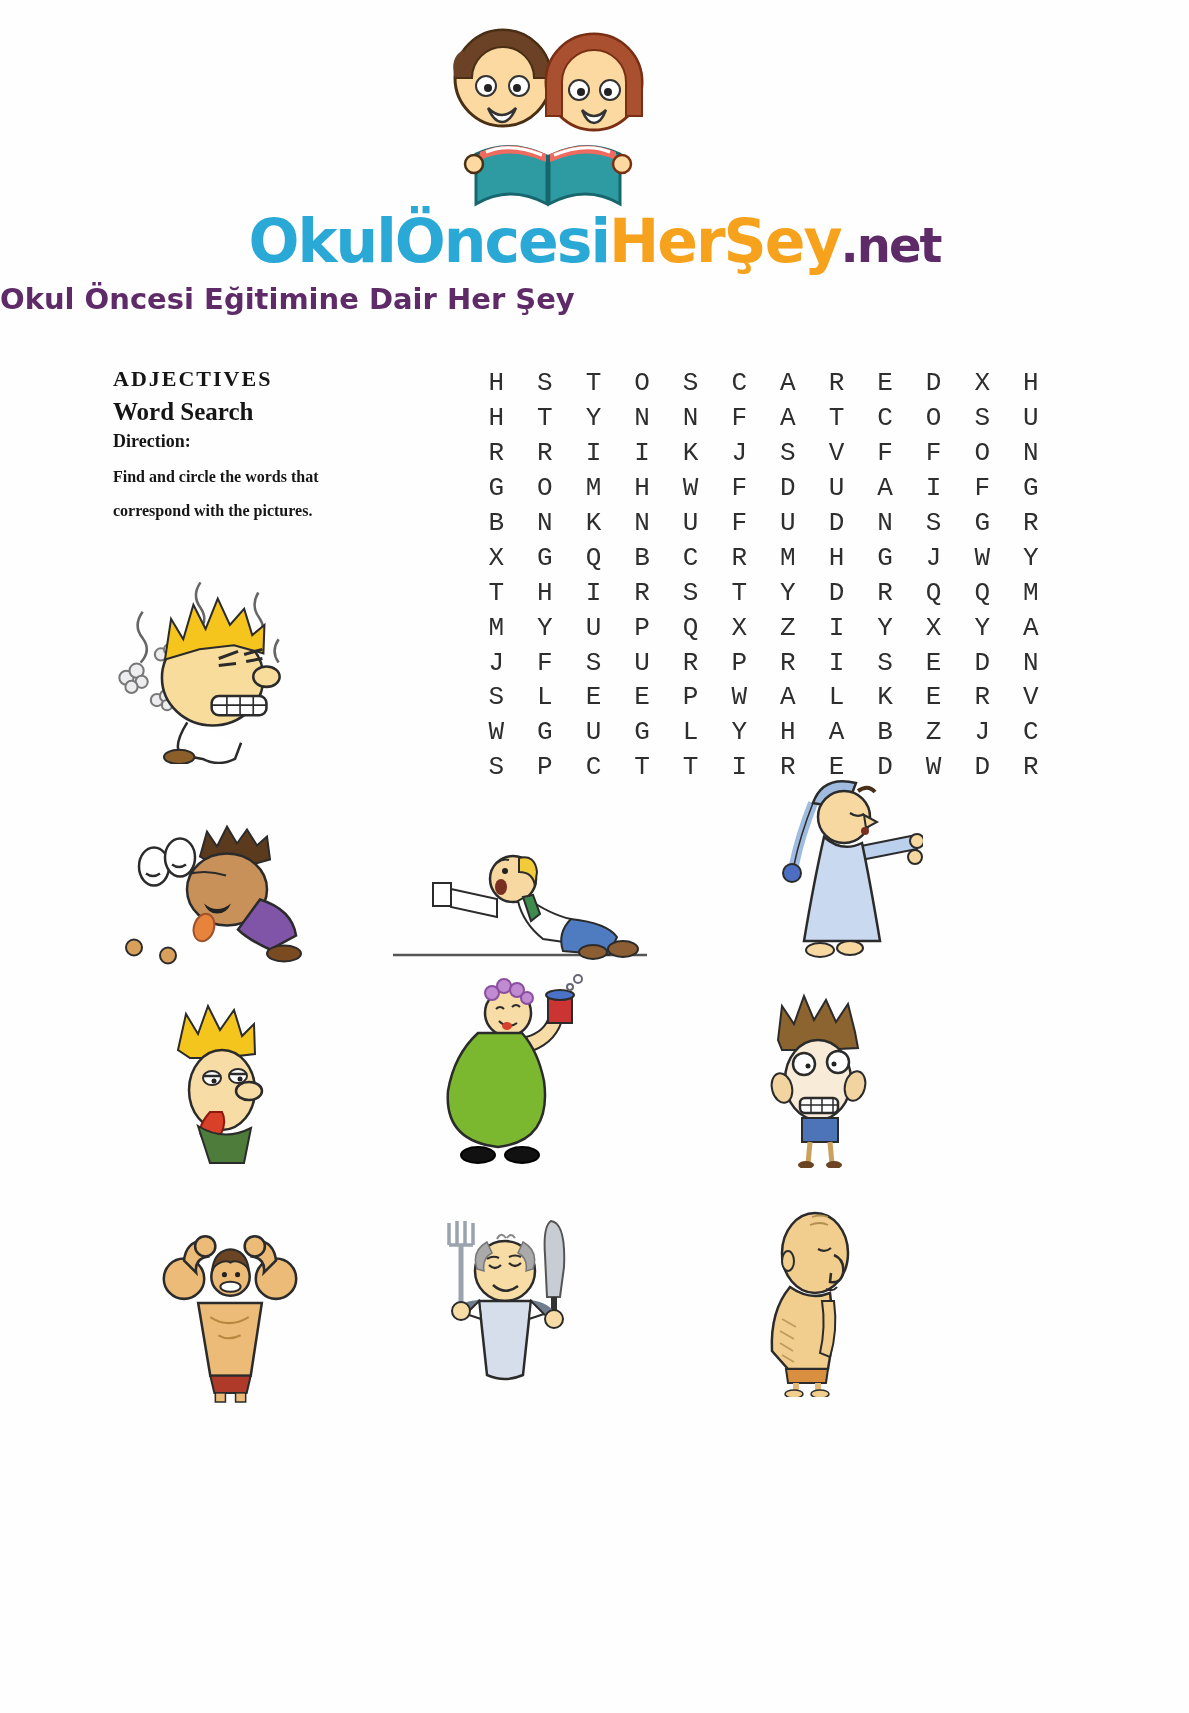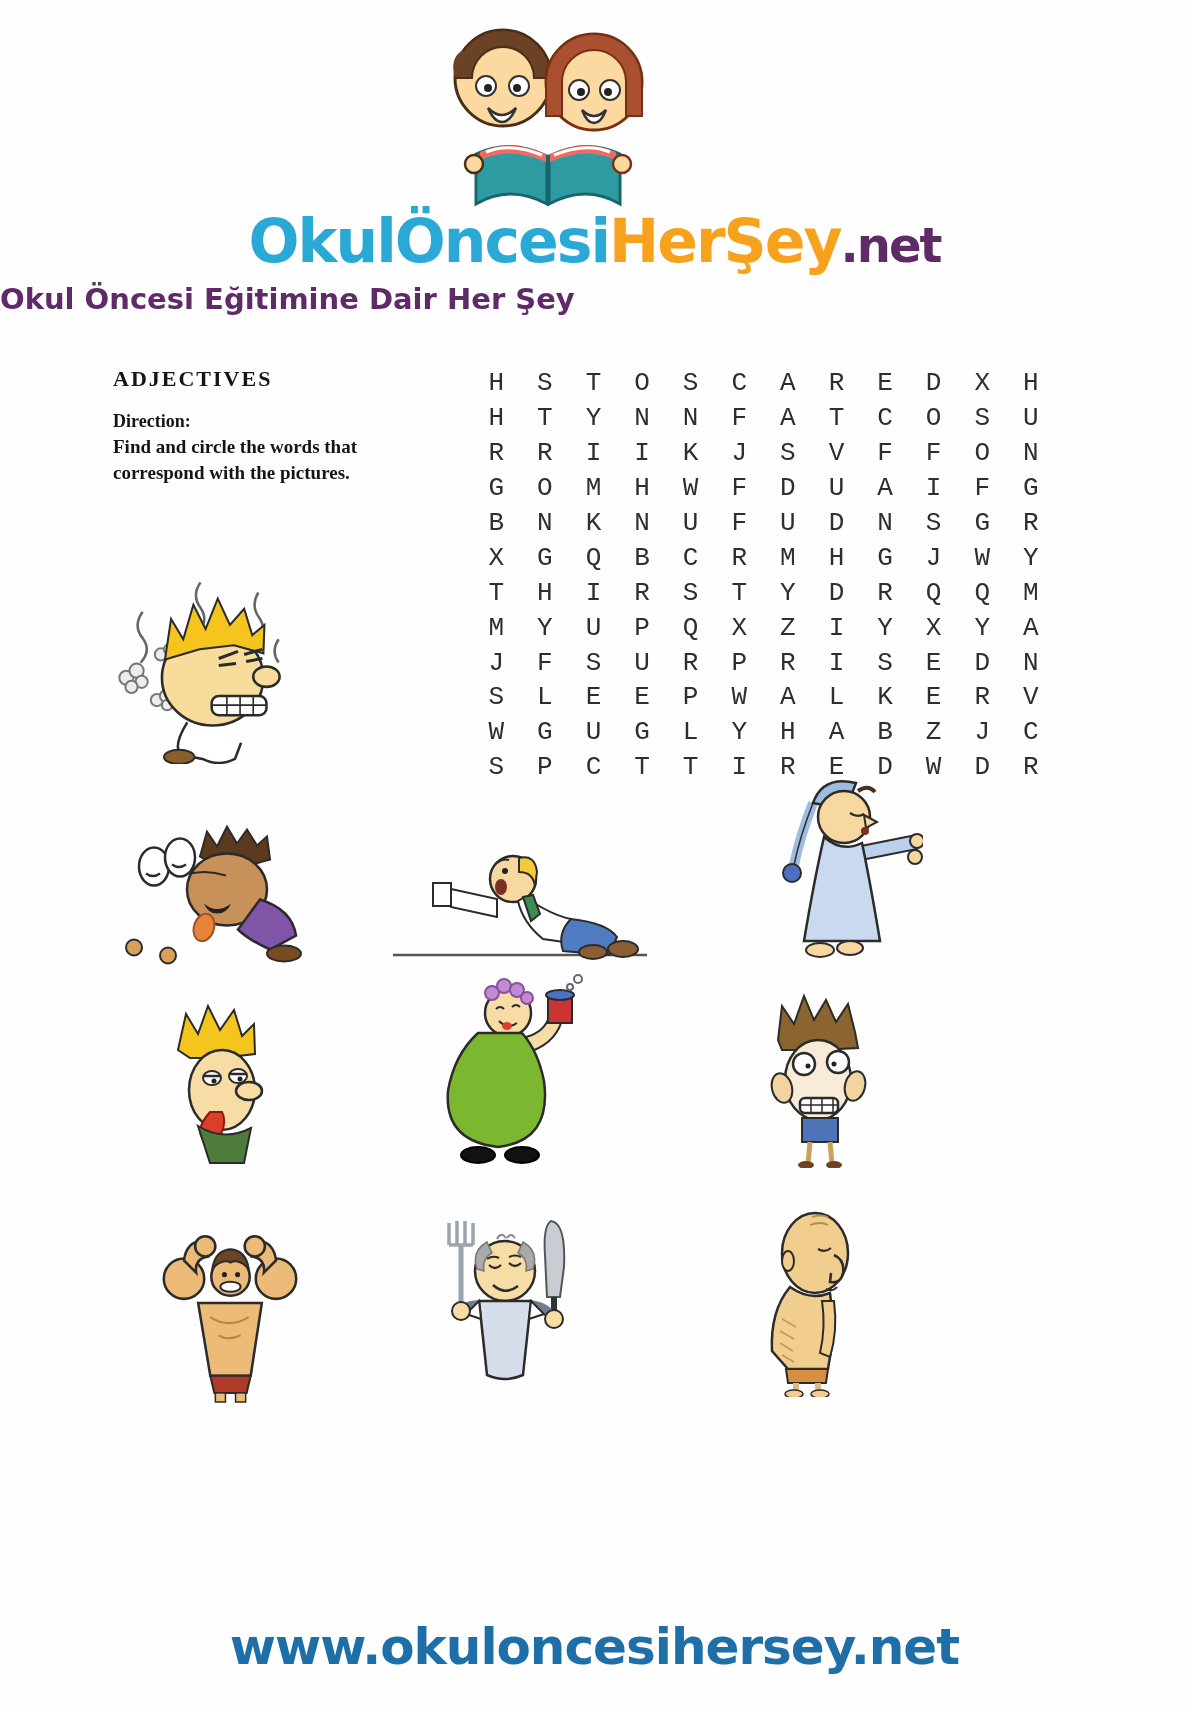--- a/index.html
+++ b/index.html
@@ -10,22 +10,22 @@
   .site-title{position:absolute;left:0;top:206px;width:1189px;text-align:center;
       font-family:"DejaVu Sans",sans-serif;font-weight:bold;font-size:60px;letter-spacing:-2px;}
   .t-blue{color:#2BA9D6;} .t-orange{color:#F6A21D;} .t-purple{color:#5E2A67;font-size:48px;}
   .tagline{position:absolute;left:0;top:282px;width:1189px;text-align:left;color:#5E2A67;
       font-family:"DejaVu Sans",sans-serif;font-weight:bold;font-size:29px;}
   
   .ws-head{position:absolute;left:113px;top:366px;width:330px;color:#151515;
       font-family:"Liberation Serif",serif;}
   .ws-title{font-size:22px;font-weight:bold;letter-spacing:2px;}
   .ws-sub{font-size:25px;font-weight:bold;margin-top:6px;}
-  .ws-dir{font-size:18px;font-weight:bold;margin-top:19px;}
-  .ws-line{font-size:19px;font-weight:bold;margin-top:4px;}
+  .ws-dir{font-size:18px;font-weight:bold;margin-top:5px;}
+  .ws-line{font-size:16px;font-weight:bold;margin-top:16px;}
   
   #ws-grid{position:absolute;left:472px;top:366px;}
   .ws-row{display:flex;height:34.9px;}
   .ws-cell{width:48.6px;height:34.9px;display:flex;align-items:center;justify-content:center;
       font-family:"Liberation Mono","DejaVu Sans Mono",monospace;font-size:26px;color:#2e2e2e;}
   
   .pic{position:absolute;}
   .pic svg{display:block;width:100%;height:100%;}
   
   .footer-url{position:absolute;left:0;top:1618px;width:1189px;text-align:center;color:#1E6FA8;
@@ -67,20 +67,21 @@
     </svg>
   </div>
 
   <div class="site-title">
     <span class="t-blue">OkulÖncesi</span><span class="t-orange">HerŞey</span><span class="t-purple">.net</span>
   </div>
   <div class="tagline">Okul Öncesi Eğitimine Dair Her Şey</div>
 
   <div class="ws-head">
     <div class="ws-title">ADJECTIVES</div>
+    <div class="ws-sub">Word Search</div>
     <div class="ws-dir">Direction:</div>
     <div class="ws-line">Find and circle the words that</div>
     <div class="ws-line">correspond with the pictures.</div>
   </div>
 
   <div id="ws-grid">
       <div class="ws-row">
         <span class="ws-cell">H</span>
         <span class="ws-cell">S</span>
         <span class="ws-cell">T</span>
@@ -447,14 +448,13 @@
       <path d="M60,86 Q40,110 42,150 L58,168 L98,168 Q106,130 100,92 Q80,100 60,86 Z" fill="#F2CE8E" stroke="#2b2b2b" stroke-width="2.5"></path>
       <path d="M52,118 l14,8 M50,130 l14,8 M50,142 l13,8 M52,154 l12,7" stroke="#C09B60" stroke-width="1.8"></path>
       <path d="M92,100 L104,100 Q108,130 100,156 L90,152 Q96,126 92,100 Z" fill="#F2CE8E" stroke="#2b2b2b" stroke-width="2"></path>
       <path d="M56,168 L98,168 L96,182 L58,182 Z" fill="#D89040" stroke="#2b2b2b" stroke-width="2"></path>
       <path d="M66,182 v10 M88,182 v10" stroke="#E3B878" stroke-width="6"></path>
       <ellipse cx="64" cy="193" rx="9" ry="4" fill="#F2CE8E" stroke="#2b2b2b" stroke-width="1.5"></ellipse>
       <ellipse cx="90" cy="193" rx="9" ry="4" fill="#F2CE8E" stroke="#2b2b2b" stroke-width="1.5"></ellipse>
     </svg>
   </div>
 
-  <div class="footer-url">www.okuloncesihersey.net</div>
 </div>
 
 </body></html>

